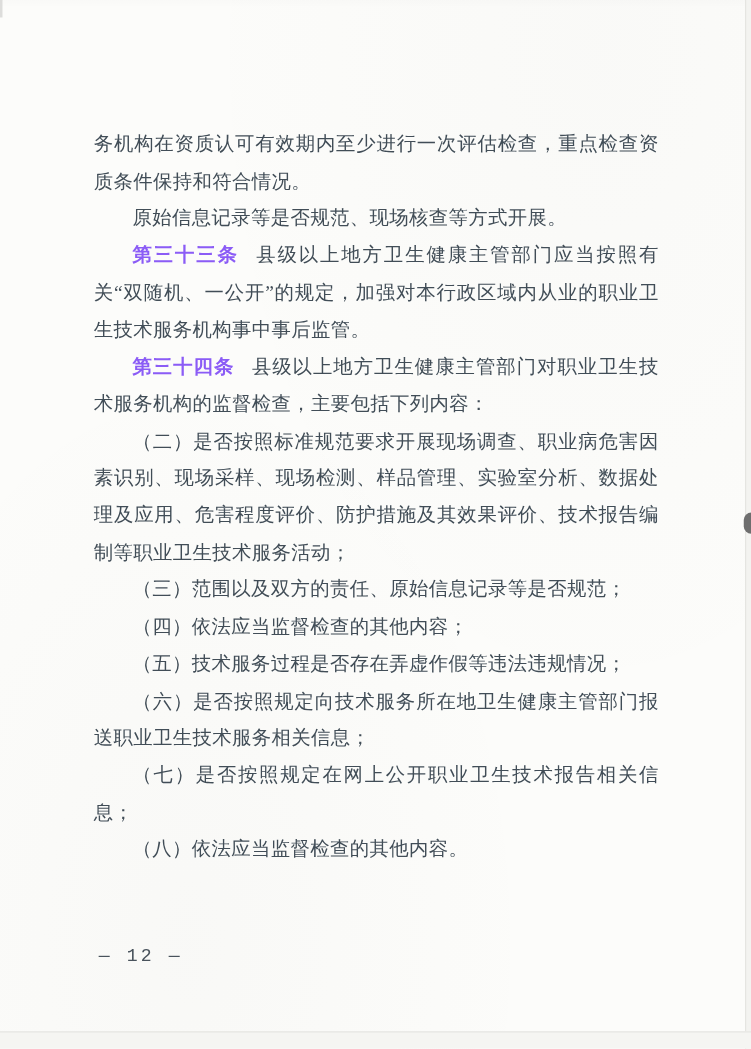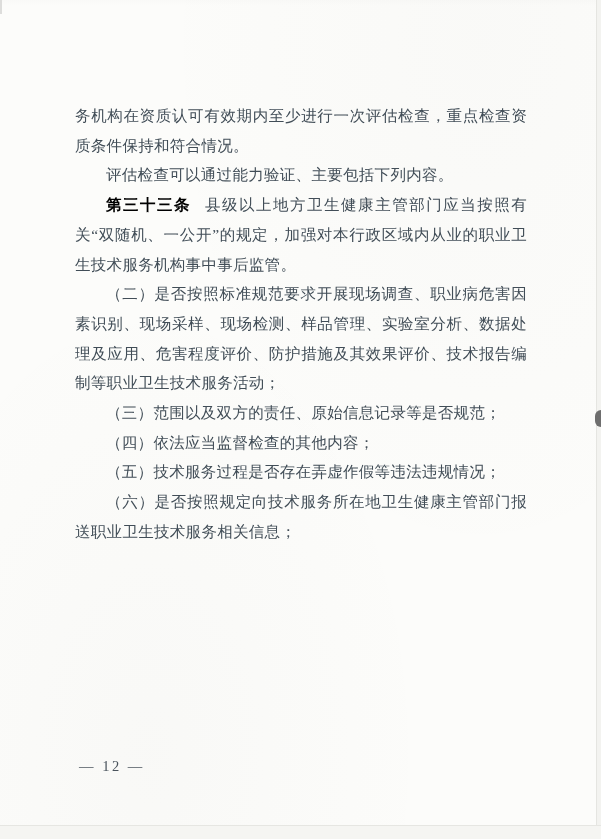--- a/index.html
+++ b/index.html
@@ -80,51 +80,57 @@
   .content p {
     margin: 0;
     text-align: justify;
     text-justify: inter-ideograph;
   }
   .content p.indent {
     text-indent: 31px;
   }
   .lead {
     font-weight: bold;
-    color: #000000;
+    color: #8b5cf6;
     margin-right: 14px;
   }
   .page-number {
     position: absolute;
     left: 79px;
     top: 758px;
     font-size: 14.5px;
     color: #49535c;
     letter-spacing: 2.5px;
+    font-family: Liberation Mono, monospace;
   }
 </style>
 </head>
 <body>
 
 <div class="page">
 
   <div class="scan-shading"></div>
   <div class="corner-tick"></div>
   <div class="edge-right-strip"></div>
   <div class="edge-bottom-strip"></div>
   <div class="scan-blob"></div>
 
   <div class="content">
     <p>务机构在资质认可有效期内至少进行一次评估检查，重点检查资质条件保持和符合情况。</p>
-    <p class="indent">评估检查可以通过能力验证、主要包括下列内容。</p>
+    <p class="indent">原始信息记录等是否规范、现场核查等方式开展。</p>
     <p class="indent">
       <span class="lead">第三十三条</span><span>县级以上地方卫生健康主管部门应当按照有关“双随机、一公开”的规定，加强对本行政区域内从业的职业卫生技术服务机构事中事后监管。</span>
+    </p>
+    <p class="indent">
+      <span class="lead">第三十四条</span><span>县级以上地方卫生健康主管部门对职业卫生技术服务机构的监督检查，主要包括下列内容：</span>
     </p>
     <p class="indent">（二）是否按照标准规范要求开展现场调查、职业病危害因素识别、现场采样、现场检测、样品管理、实验室分析、数据处理及应用、危害程度评价、防护措施及其效果评价、技术报告编制等职业卫生技术服务活动；</p>
     <p class="indent">（三）范围以及双方的责任、原始信息记录等是否规范；</p>
     <p class="indent">（四）依法应当监督检查的其他内容；</p>
     <p class="indent">（五）技术服务过程是否存在弄虚作假等违法违规情况；</p>
     <p class="indent">（六）是否按照规定向技术服务所在地卫生健康主管部门报送职业卫生技术服务相关信息；</p>
+    <p class="indent">（七）是否按照规定在网上公开职业卫生技术报告相关信息；</p>
+    <p class="indent">（八）依法应当监督检查的其他内容。</p>
   </div>
 
   <div class="page-number">— 12 —</div>
 
 </div>
 
 </body></html>

